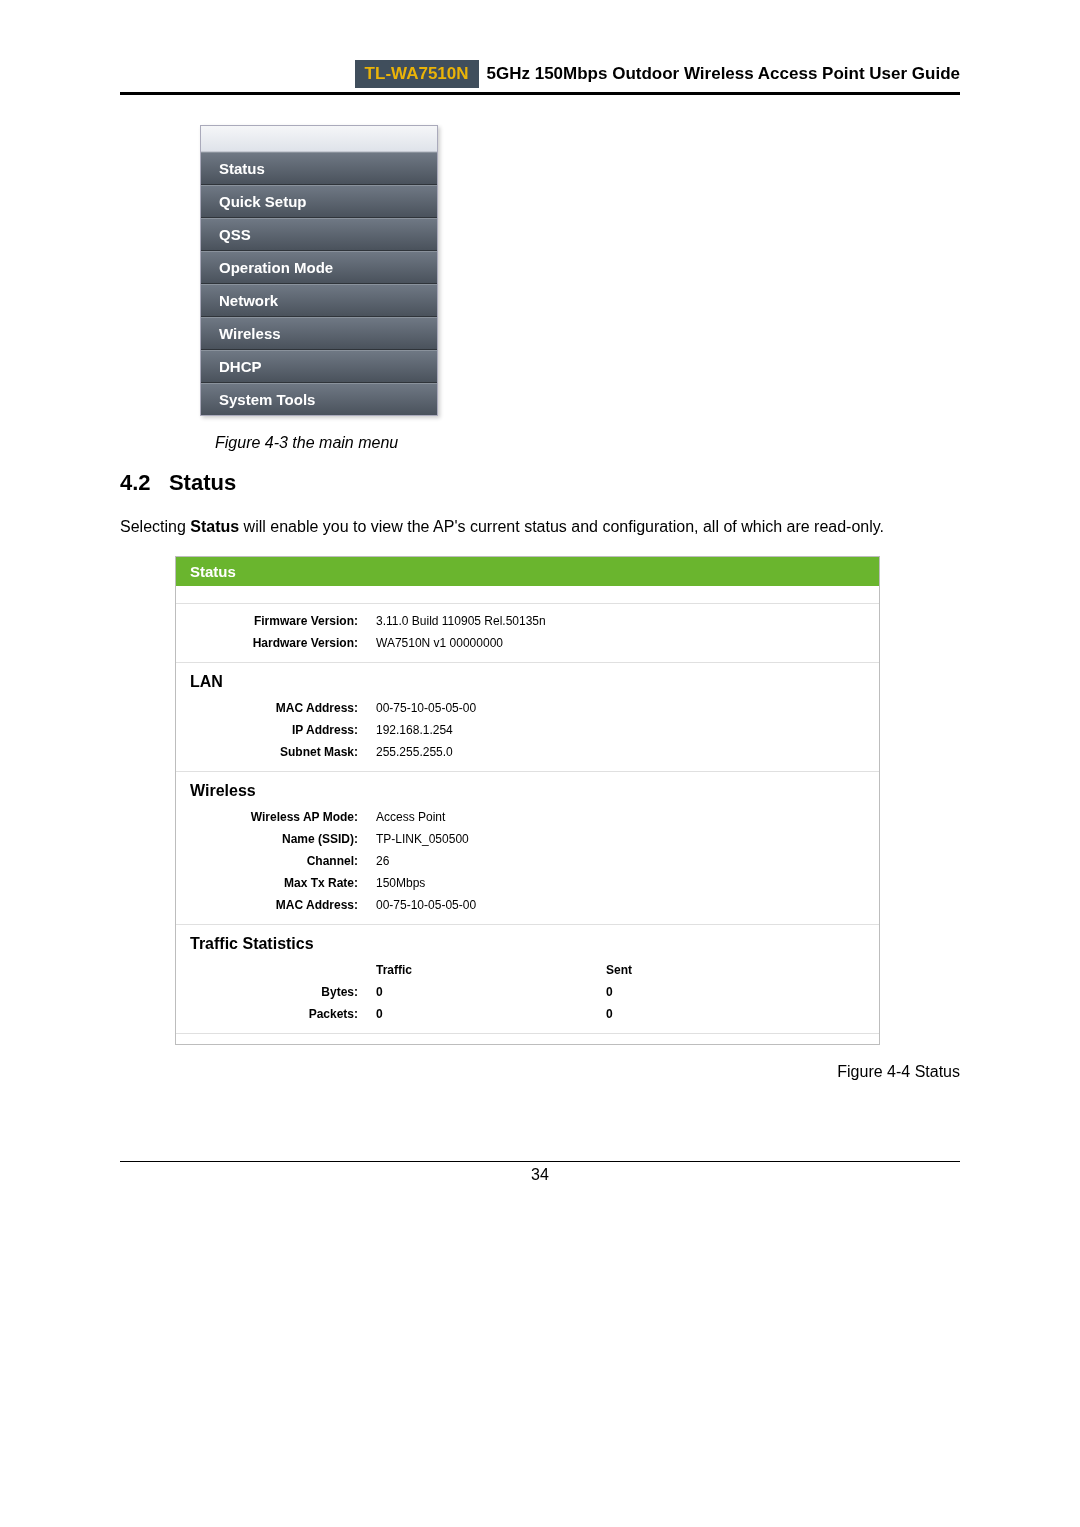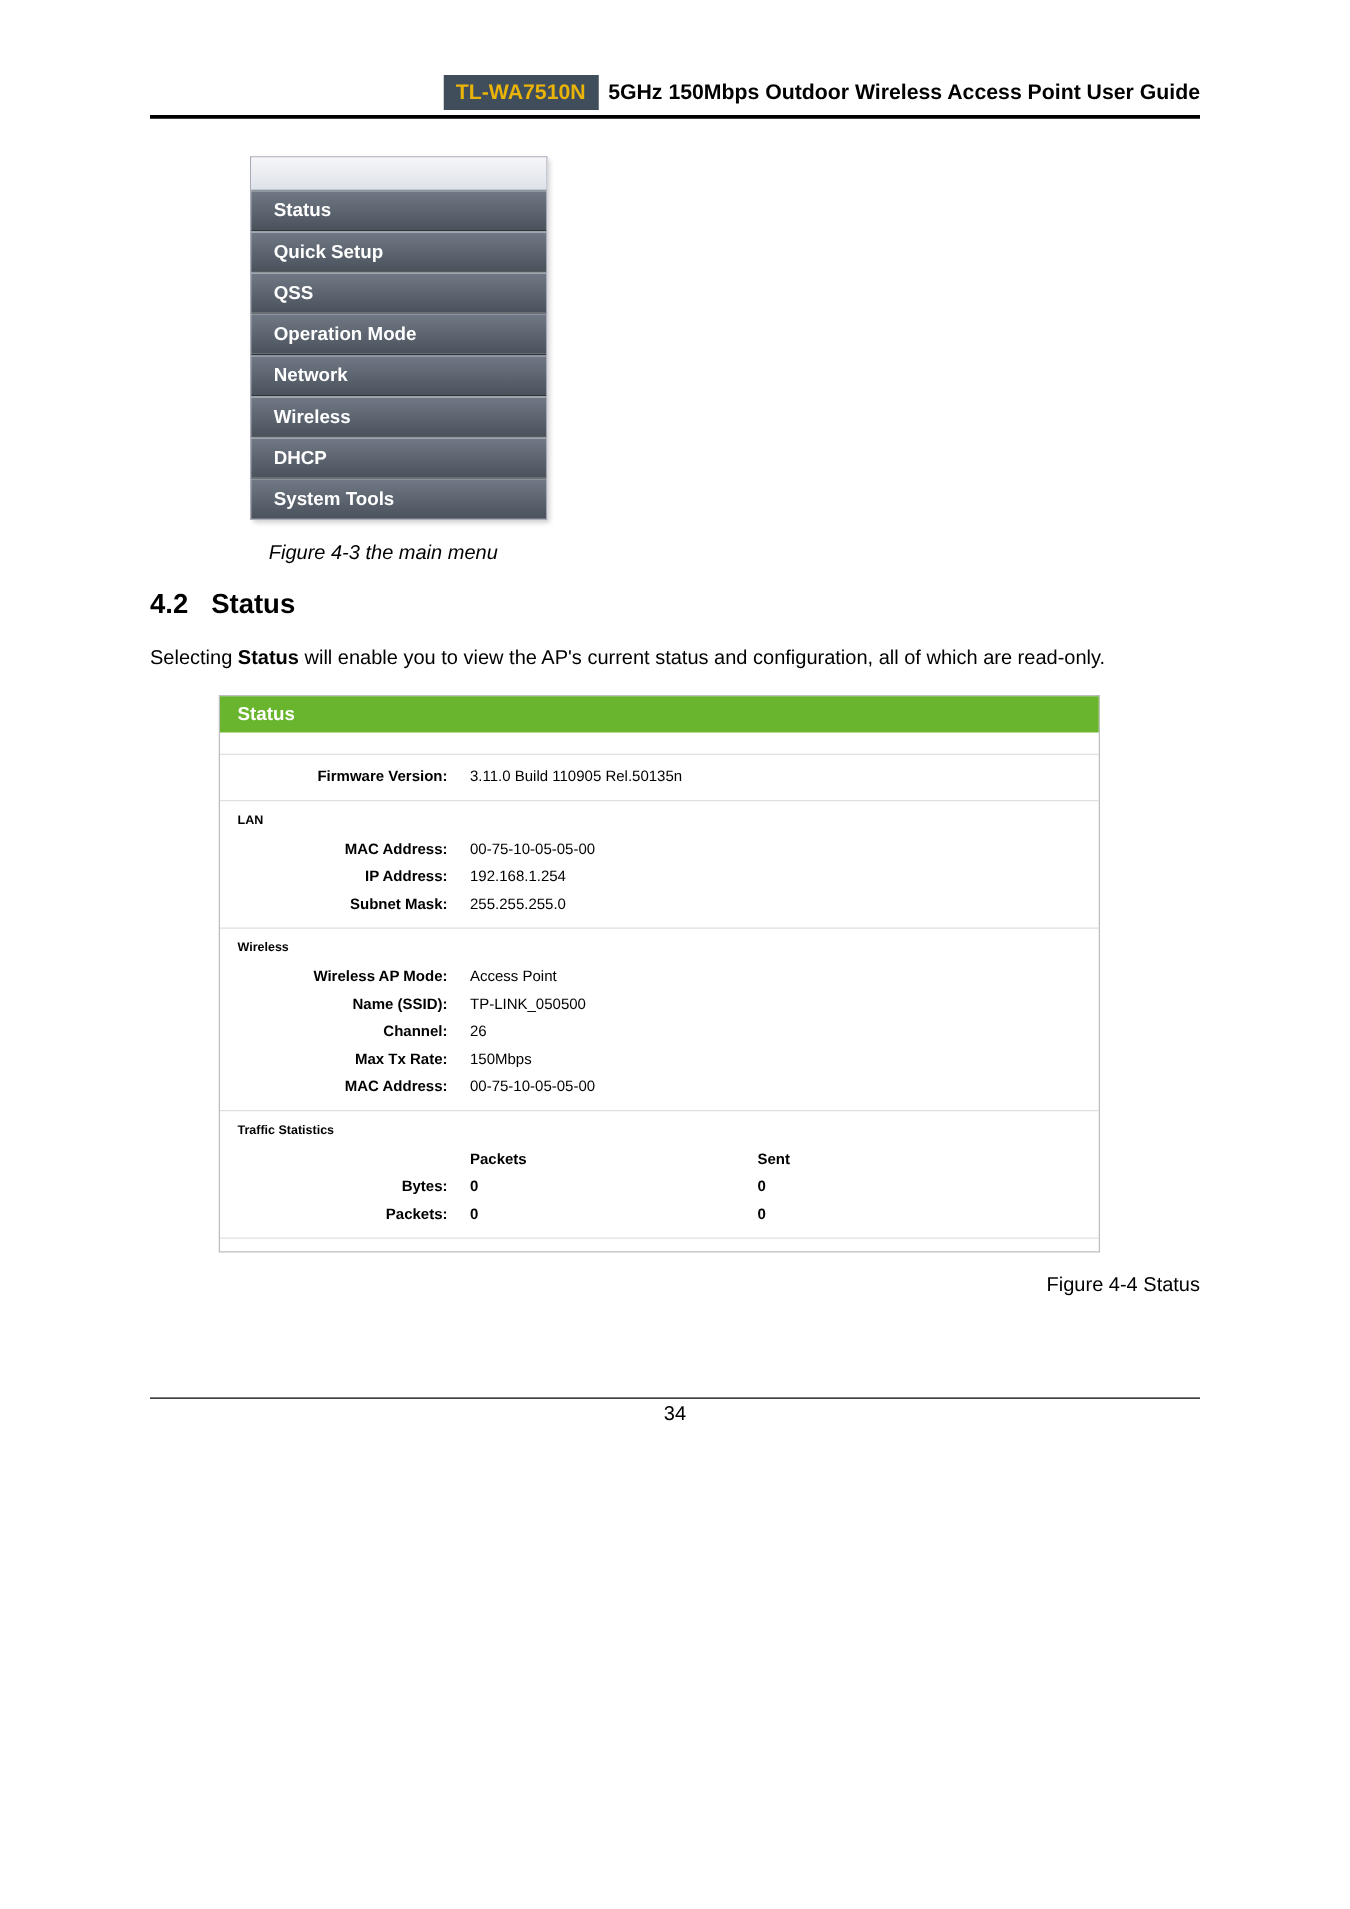--- a/index.html
+++ b/index.html
@@ -22,21 +22,21 @@
   .body-para .kw { font-weight: bold; }
 
   .status-panel { width: 705px; margin-left: 55px; border: 1px solid #bdbdbd; }
   .status-head { background: #6ab52e; color: #fff; font-weight: bold; font-size: 15px; padding: 6px 14px; }
   .status-gap { height: 18px; border-bottom: 1px solid #e0e0e0; }
   .status-body { padding: 6px 0 6px 0; font-size: 12px; }
   .srow { display: flex; padding: 4px 0; }
   .srow .label { width: 200px; text-align: right; font-weight: bold; padding-right: 18px; }
   .srow .val   { width: 230px; }
   .srow .val2  { width: 180px; }
-  .sub-header { font-weight: bold; font-size: 10px; padding: 6px 14px; }
+  .sub-header { font-weight: bold; font-size: 16px; padding: 6px 14px; }
   .hline { border-top: 1px solid #e0e0e0; margin: 8px 0 4px 0; }
   .th-row { display:flex; padding:4px 0; font-weight:bold; }
   .th-row .label { width:200px; }
   .th-row .val  { width:230px; padding-left:0; }
   .th-row .val2 { width:180px; }
 
   .uptime-row { display:flex; align-items:center; padding:6px 0; }
   .uptime-row .label { width:200px; text-align:right; font-weight:bold; padding-right:18px; font-size:12px; }
   .uptime-row .val  { width:230px; font-size:12px; }
   .refresh-btn { font-size:12px; padding:2px 14px; border:1px solid #7a7a7a; background:linear-gradient(#fdfdfd,#e4e4e4); border-radius:3px; cursor:pointer; margin-left:40px; }
@@ -83,20 +83,24 @@
 
   <div class="status-panel">
     <div class="status-head">Status</div>
     <div class="status-gap"></div>
 
     <div class="status-body">
       <div class="srow">
         <div class="label">Firmware Version:</div>
         <div class="val">3.11.0 Build 110905 Rel.50135n</div>
       </div>
+      <div class="srow">
+        <div class="label">Hardware Version:</div>
+        <div class="val">WA7510N v1 00000000</div>
+      </div>
 
       <div class="hline"></div>
       <div class="sub-header">LAN</div>
       <div class="srow">
         <div class="label">MAC Address:</div>
         <div class="val">00-75-10-05-05-00</div>
       </div>
       <div class="srow">
         <div class="label">IP Address:</div>
         <div class="val">192.168.1.254</div>
@@ -126,21 +130,21 @@
       </div>
       <div class="srow">
         <div class="label">MAC Address:</div>
         <div class="val">00-75-10-05-05-00</div>
       </div>
 
       <div class="hline"></div>
       <div class="sub-header">Traffic Statistics</div>
       <div class="th-row">
         <div class="label"></div>
-        <div class="val">Packets</div>
+        <div class="val">Traffic</div>
         <div class="val2">Sent</div>
       </div>
       <div class="srow">
         <div class="label">Bytes:</div>
         <div class="val" style="font-weight:bold">0</div>
         <div class="val2" style="font-weight:bold">0</div>
       </div>
       <div class="srow">
         <div class="label">Packets:</div>
         <div class="val" style="font-weight:bold">0</div>

